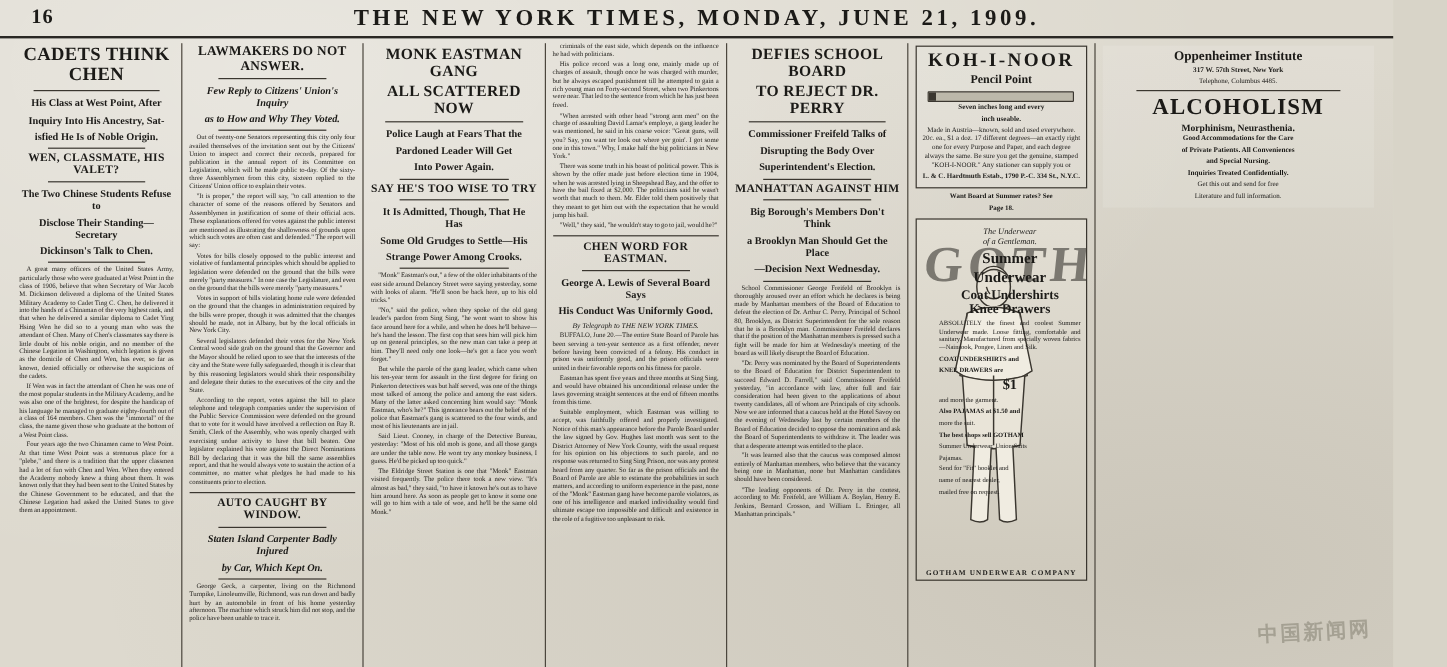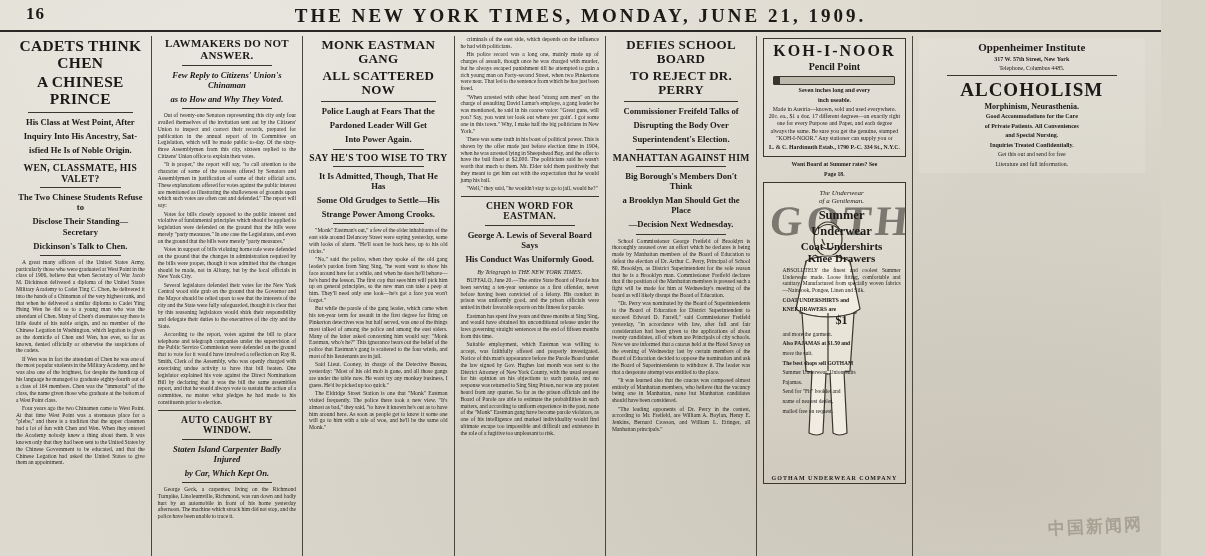--- a/index.html
+++ b/index.html
@@ -179,21 +179,20 @@
 
   <div class="masthead">
     <div class="folio">16</div>
     <div class="masthead-title">THE  NEW  YORK  TIMES,  MONDAY,  JUNE  21,  1909.</div>
   </div>
 
   <div class="cols">
 
     <div class="col c1">
       <div class="hl hl-xl">CADETS THINK CHEN</div>
-      <div class="hl hl-xl">A CHINESE PRINCE</div>
       <hr class="rule">
       <div class="sub">His Class at West Point, After</div>
       <div class="sub">Inquiry Into His Ancestry, Sat-</div>
       <div class="sub">isfied He Is of Noble Origin.</div>
       <hr class="rule rule-thin">
       <div class="hl hl-sm">WEN, CLASSMATE, HIS VALET?</div>
       <hr class="rule rule-thin">
       <div class="sub">The Two Chinese Students Refuse to</div>
       <div class="sub">Disclose Their Standing—Secretary</div>
       <div class="sub">Dickinson's Talk to Chen.</div>
@@ -201,21 +200,21 @@
       <div class="body">
         <p>A great many officers of the United States Army, particularly those who were graduated at West Point in the class of 1906, believe that when Secretary of War Jacob M. Dickinson delivered a diploma of the United States Military Academy to Cadet Ting C. Chen, he delivered it into the hands of a Chinaman of the very highest rank, and that when he delivered a similar diploma to Cadet Ying Hsing Wen he did so to a young man who was the attendant of Chen. Many of Chen's classmates say there is little doubt of his noble origin, and no member of the Chinese Legation in Washington, which legation is given as the domicile of Chen and Wen, has ever, so far as known, denied officially or otherwise the suspicions of the cadets.</p>
         <p>If Wen was in fact the attendant of Chen he was one of the most popular students in the Military Academy, and he was also one of the brightest, for despite the handicap of his language he managed to graduate eighty-fourth out of a class of 164 members. Chen was the "immortal" of the class, the name given those who graduate at the bottom of a West Point class.</p>
         <p>Four years ago the two Chinamen came to West Point. At that time West Point was a strenuous place for a "plebe," and there is a tradition that the upper classmen had a lot of fun with Chen and Wen. When they entered the Academy nobody knew a thing about them. It was known only that they had been sent to the United States by the Chinese Government to be educated, and that the Chinese Legation had asked the United States to give them an appointment.</p>
       </div>
     </div>
 
     <div class="col c2">
       <div class="hl hl-md">LAWMAKERS DO NOT ANSWER.</div>
       <hr class="rule rule-thin">
-      <div class="sub sub-i">Few Reply to Citizens' Union's Chinaman</div>
+      <div class="sub sub-i">Few Reply to Citizens' Union's Inquiry</div>
       <div class="sub sub-i">as to How and Why They Voted.</div>
       <hr class="rule rule-thin">
       <div class="body">
         <p>Out of twenty-one Senators representing this city only four availed themselves of the invitation sent out by the Citizens' Union to inspect and correct their records, prepared for publication in the annual report of its Committee on Legislation, which will be made public to-day. Of the sixty-three Assemblymen from this city, sixteen replied to the Citizens' Union office to explain their votes.</p>
         <p>"It is proper," the report will say, "to call attention to the character of some of the reasons offered by Senators and Assemblymen in justification of some of their official acts. These explanations offered for votes against the public interest are mentioned as illustrating the shallowness of grounds upon which such votes are often cast and defended." The report will say:</p>
         <p>Votes for bills closely opposed to the public interest and violative of fundamental principles which should be applied to legislation were defended on the ground that the bills were merely "party measures." In one case the Legislature, and even on the ground that the bills were merely "party measures."</p>
         <p>Votes in support of bills violating home rule were defended on the ground that the changes in administration required by the bills were proper, though it was admitted that the changes should be made, not in Albany, but by the local officials in New York City.</p>
         <p>Several legislators defended their votes for the New York Central wood side grab on the ground that the Governor and the Mayor should be relied upon to see that the interests of the city and the State were fully safeguarded, though it is clear that by this reasoning legislators would shirk their responsibility and delegate their duties to the executives of the city and the State.</p>
         <p>According to the report, votes against the bill to place telephone and telegraph companies under the supervision of the Public Service Commission were defended on the ground that to vote for it would have involved a reflection on Ray R. Smith, Clerk of the Assembly, who was openly charged with exercising undue activity to have that bill beaten. One legislator explained his vote against the Direct Nominations Bill by declaring that it was the bill the same assemblies report, and that he would always vote to sustain the action of a committee, no matter what pledges he had made to his constituents prior to election.</p>
       </div>

